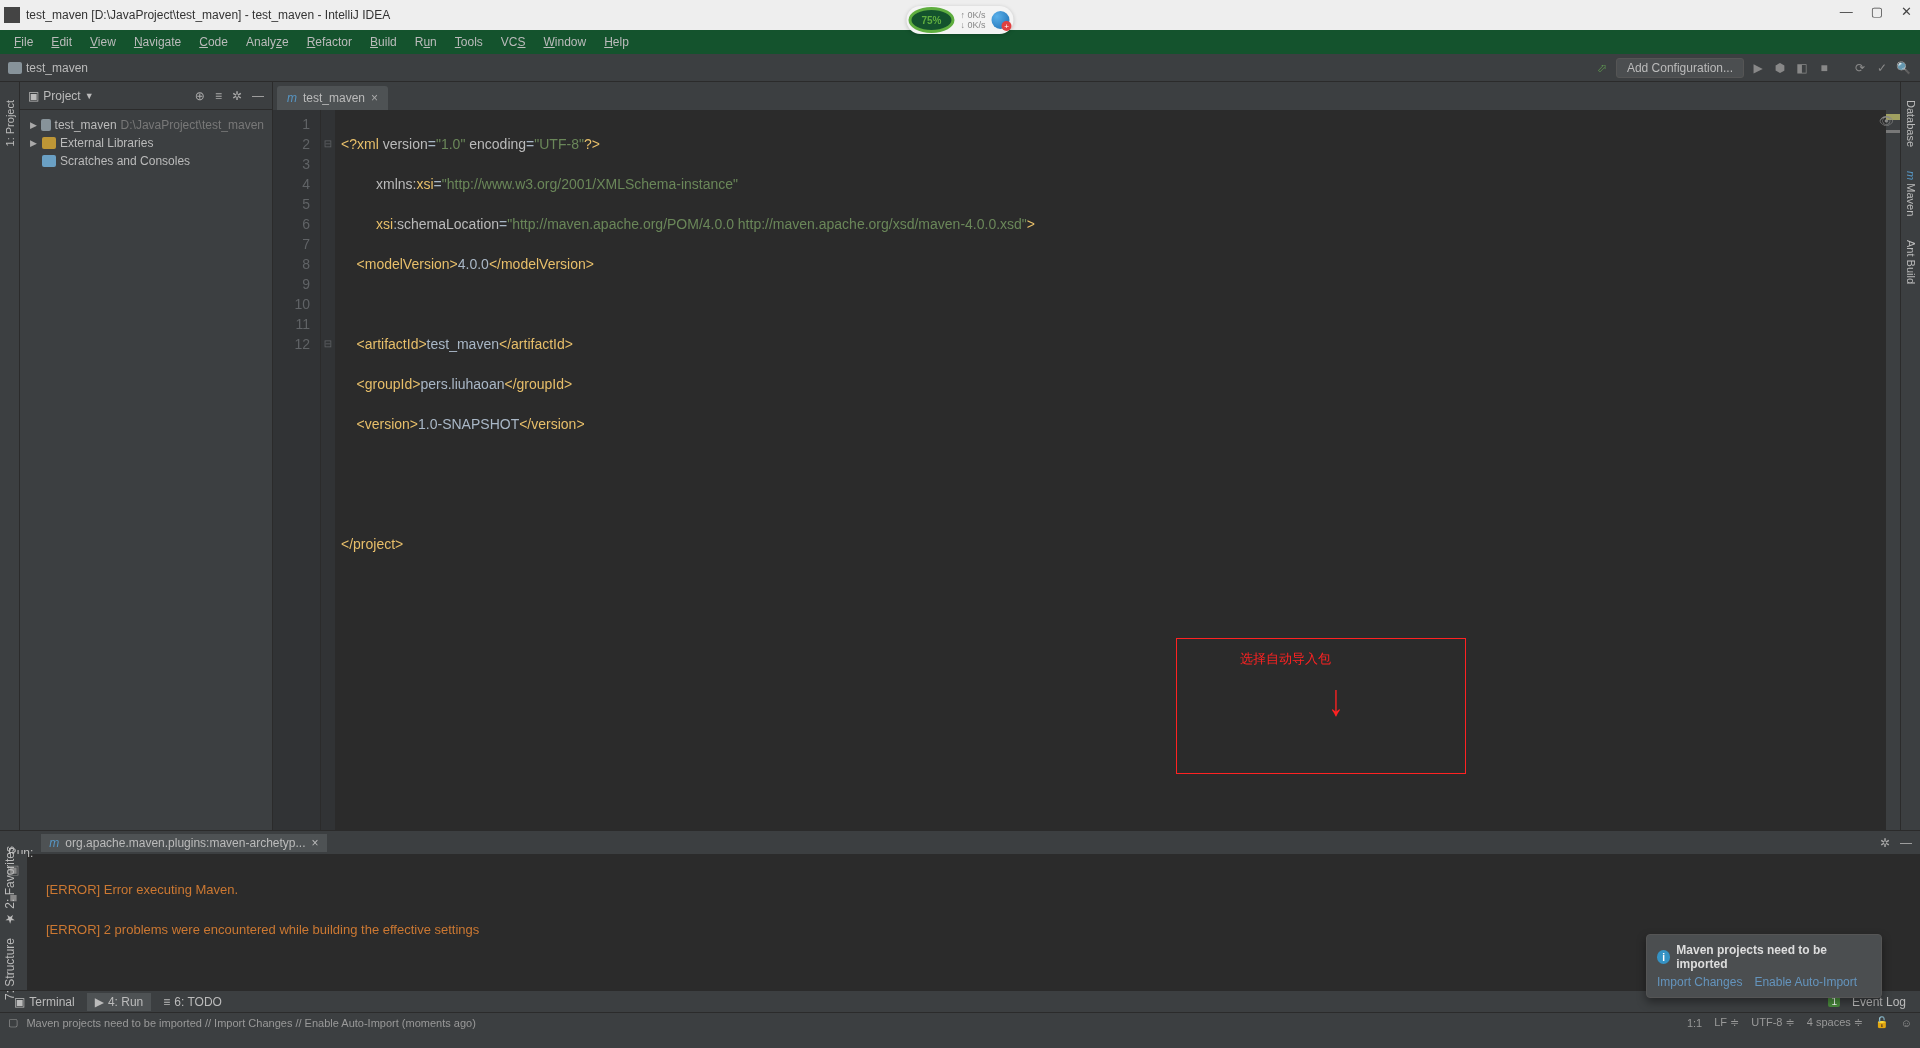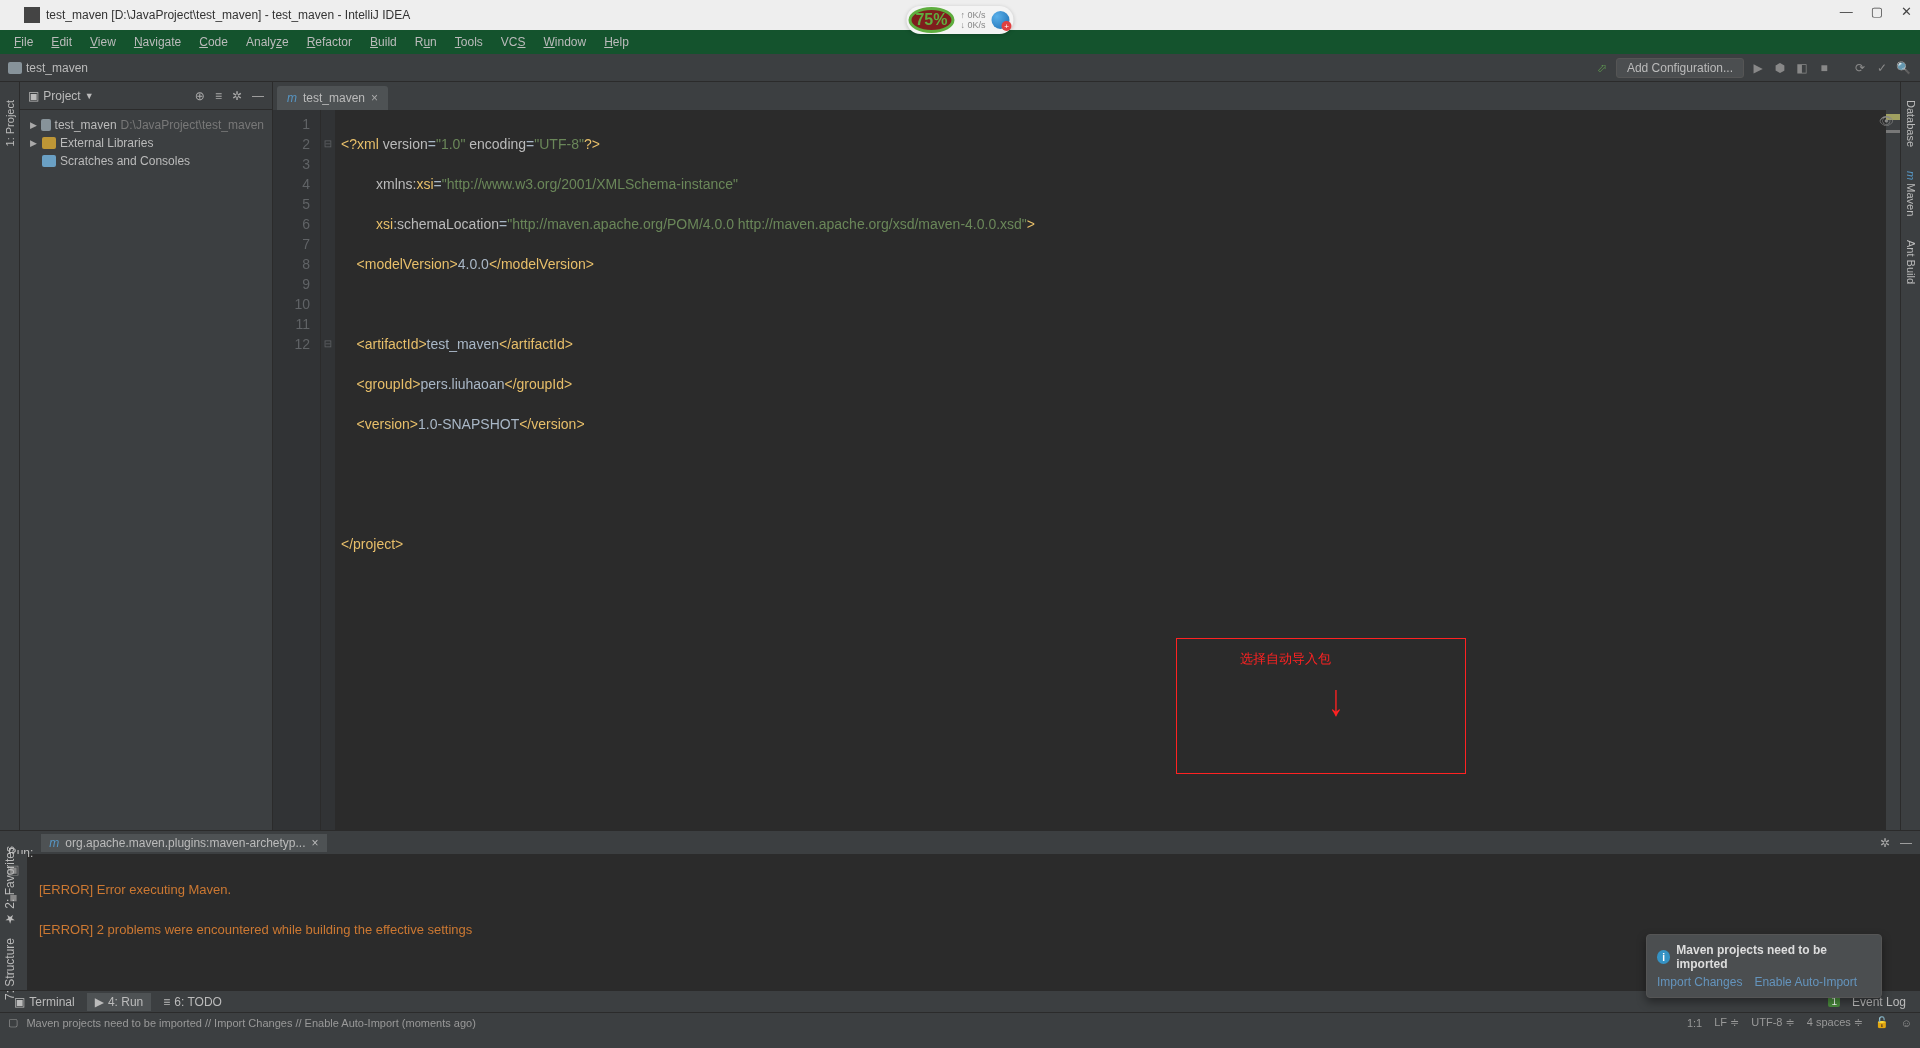--- a/index.html
+++ b/index.html
@@ -1,18 +1,18 @@
 <!DOCTYPE html>
 <html><head>
 <meta charset="utf-8">
 <style>
 * { margin: 0; padding: 0; box-sizing: border-box; font-family: "Segoe UI", Arial, sans-serif; }
 body { background: #3c3f41; color: #bbbbbb; font-size: 12px; overflow: hidden; width: 1920px; height: 1048px; position: relative; }
 
-.title-bar { height: 30px; background: #eeeeee; display: flex; align-items: center; padding: 0 24px; color: #333; font-size: 12px; }
+.title-bar { height: 30px; background: #eeeeee; display: flex; align-items: center; padding: 0 4px; color: #333; font-size: 12px; }
 .title-bar .icon { width: 16px; height: 16px; margin-right: 6px; background: #444; }
 .window-controls { position: absolute; right: 8px; top: 4px; display: flex; gap: 18px; color: #444; }
 .window-controls span { cursor: pointer; font-size: 13px; }
 
 .menu-bar { height: 24px; background: #14532d; display: flex; align-items: center; padding: 0 6px; gap: 2px; }
 .menu-bar .menu-item { padding: 3px 8px; color: #bbbbbb; cursor: pointer; }
 .menu-bar .menu-item u { text-decoration: underline; }
 
 .nav-bar { height: 28px; background: #3c3f41; display: flex; align-items: center; padding: 0 8px; border-bottom: 1px solid #2b2b2b; }
 .nav-bar .breadcrumb { display: flex; align-items: center; gap: 4px; color: #bbbbbb; }
@@ -59,21 +59,21 @@
 .right-stripe .vertical-tab-r { writing-mode: vertical-rl; padding: 8px 2px; cursor: pointer; font-size: 11px; color: #bbb; }
 
 .run-panel-header { height: 24px; background: #3c3f41; border-top: 1px solid #2b2b2b; display: flex; align-items: center; padding: 0 8px; }
 .run-panel-header .label { color: #bbb; margin-right: 8px; margin-top: 21px; }
 .run-tab { display: flex; align-items: center; gap: 6px; padding: 2px 8px; background: #4e5254; color: #bbb; }
 .run-tab .close-x { cursor: pointer; }
 .run-header-right { margin-left: auto; display: flex; gap: 10px; color: #aaa; }
 
 .console-wrap { height: 136px; display: flex; background: #2b2b2b; font-family: Consolas, monospace; font-size: 13px; line-height: 20px; }
 .console-side { width: 28px; background: #3c3f41; border-right: 1px solid #2b2b2b; display: flex; flex-direction: column; align-items: center; padding-top: 6px; gap: 8px; color: #888; }
-.console-out { flex: 1; padding: 6px 11px; color: #a9b7c6; white-space: pre; overflow: hidden; position: relative; }
+.console-out { flex: 1; padding: 6px 18px; color: #a9b7c6; white-space: pre; overflow: hidden; position: relative; }
 .console-out .err { color: #cc7832; }
 
 .red-box { position: absolute; border: 1px solid #ff2222; pointer-events: none; }
 .red-annotation { color: #ff2222; font-size: 13px; position: absolute; font-family: "Microsoft YaHei", sans-serif; }
 .red-arrow { position: absolute; color: #ff2222; font-size: 32px; transform: scaleY(1.4); }
 
 .notification { position: absolute; right: 38px; bottom: 50px; width: 236px; background: #4b4e50; border: 1px solid #555; border-radius: 4px; padding: 8px 10px; box-shadow: 0 4px 10px rgba(0,0,0,0.4); }
 .notification .n-title { color: #ddd; font-weight: bold; display: flex; align-items: center; gap: 6px; font-size: 12px; }
 .notification .n-links { margin-top: 4px; color: #6494bd; font-size: 12px; display: flex; gap: 12px; }
 .notification .n-links span { cursor: pointer; }
@@ -82,21 +82,21 @@
 .bottom-tools { height: 22px; background: #3c3f41; display: flex; align-items: center; padding: 0 6px; gap: 4px; border-top: 1px solid #2b2b2b; }
 .bottom-tools .tool-tab { display: flex; align-items: center; gap: 4px; padding: 2px 8px; cursor: pointer; color: #bbb; }
 .bottom-tools .tool-tab.active { background: #4e5254; }
 .bottom-tools .right { margin-left: auto; display: flex; align-items: center; gap: 4px; }
 .event-badge { background: #4a8c3d; color: white; padding: 0 3px; border-radius: 2px; font-size: 10px; }
 
 .status-bar { height: 20px; background: #3c3f41; display: flex; align-items: center; padding: 0 8px; color: #999; border-top: 1px solid #2b2b2b; font-size: 11px; }
 .status-bar .right { margin-left: auto; display: flex; gap: 12px; align-items: center; }
 
 .net-pill { position: absolute; top: 6px; left: 50%; transform: translateX(-50%); display: flex; align-items: center; background: #f4f4f4; border-radius: 14px; height: 28px; padding: 0 4px 0 2px; box-shadow: 0 1px 4px rgba(0,0,0,0.2); gap: 6px; }
-.net-circle { width: 46px; height: 26px; border-radius: 50%; border: 3px solid #5fae3f; background: #7f1d1d; display: flex; align-items: center; justify-content: center; font-size: 16px; color: #5fae3f; font-weight: bold; }
+.net-circle { width: 46px; height: 26px; border-radius: 50%; border: 3px solid #5fae3f; background: #14532d; display: flex; align-items: center; justify-content: center; font-size: 10px; color: #5fae3f; font-weight: bold; }
 .net-text { display: flex; flex-direction: column; font-size: 9px; color: #888; line-height: 10px; }
 .net-ball { width: 18px; height: 18px; border-radius: 50%; background: radial-gradient(circle at 30% 30%, #5ab0ea, #1a6bb0); position: relative; }
 .net-ball::after { content: "+"; position: absolute; right: -2px; bottom: -2px; background: #e04040; color: white; width: 10px; height: 10px; border-radius: 50%; font-size: 8px; display: flex; align-items: center; justify-content: center; }
 
 .lock-icon { color: #888; }
 </style>
 </head>
 <body>
 
 <div class="title-bar">

